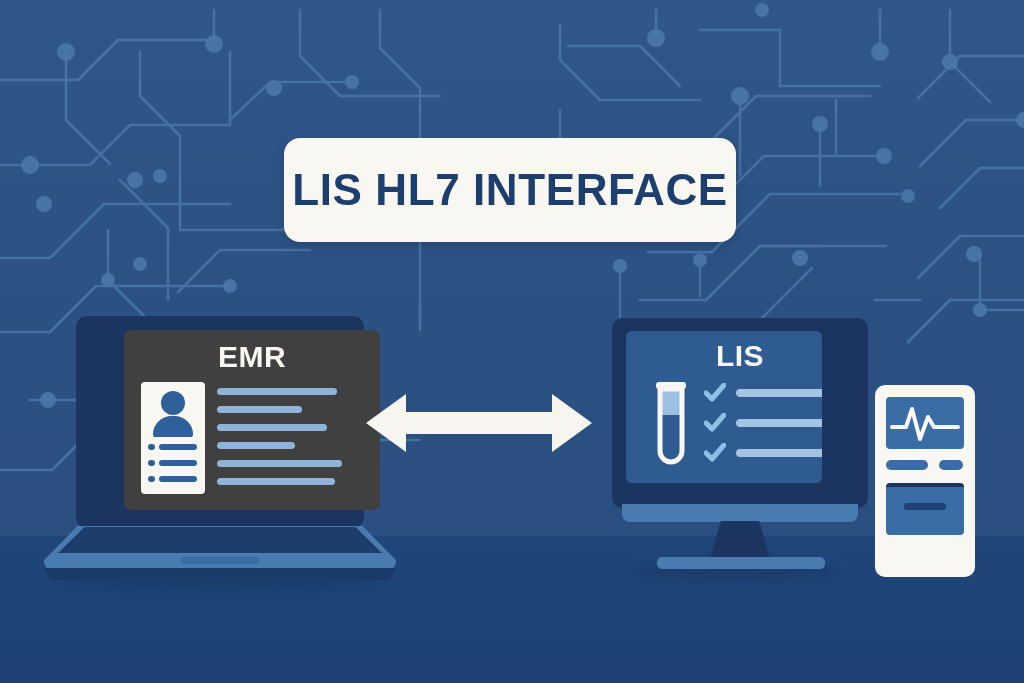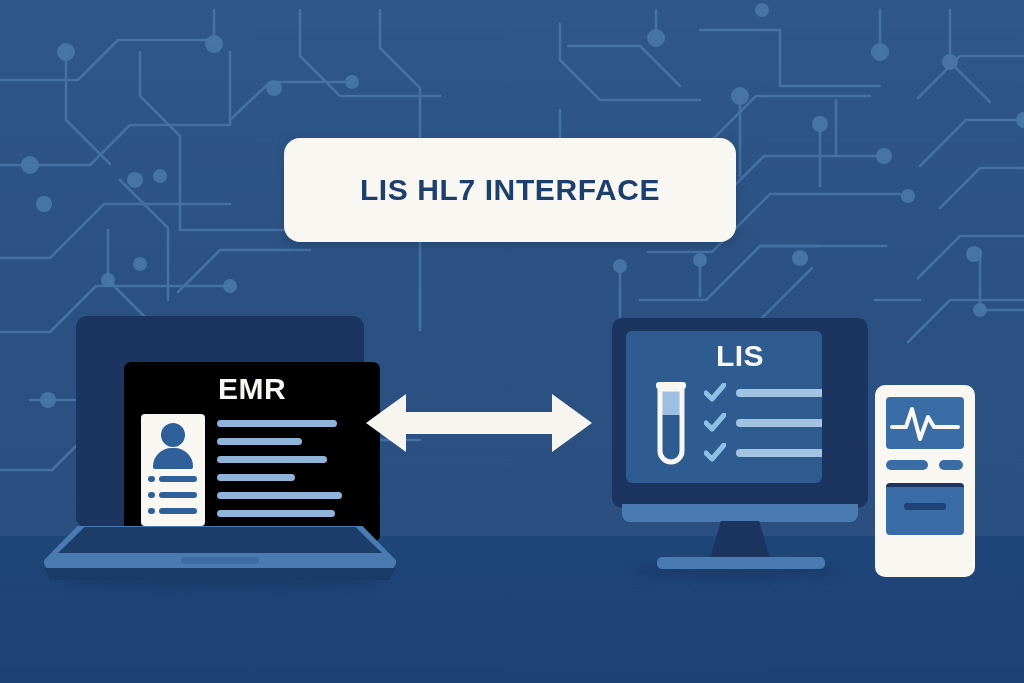--- a/index.html
+++ b/index.html
@@ -44,21 +44,21 @@
     width: 452px;
     height: 104px;
     background: #f9f7f2;
     border-radius: 16px;
     box-shadow: 0 3px 10px rgba(10, 28, 56, 0.22);
     display: flex;
     align-items: center;
     justify-content: center;
   }
   .title-text {
-    font-size: 30px;
+    font-size: 44px;
     font-weight: 700;
     letter-spacing: 0.6px;
     color: #1c3f6e;
     white-space: nowrap;
     font-family: "Liberation Sans", sans-serif;
   }
 
   
   .laptop {
     position: absolute;
@@ -71,24 +71,23 @@
     position: absolute;
     left: 32px; top: 0;
     width: 288px; height: 212px;
     background: #1b3560;
     border-radius: 11px;
   }
   .laptop-screen {
     position: absolute;
     left: 48px; top: 14px;
     width: 256px; height: 180px;
-    background: #000000;
+    background: #404040;
     border-radius: 7px;
     overflow: hidden;
-    margin-top: 32px;
   }
   .emr-label {
     position: absolute;
     left: 0; top: 10px;
     width: 256px;
     text-align: center;
     font-size: 30px;
     font-weight: 700;
     color: #f7f6f1;
     letter-spacing: 0.5px;

